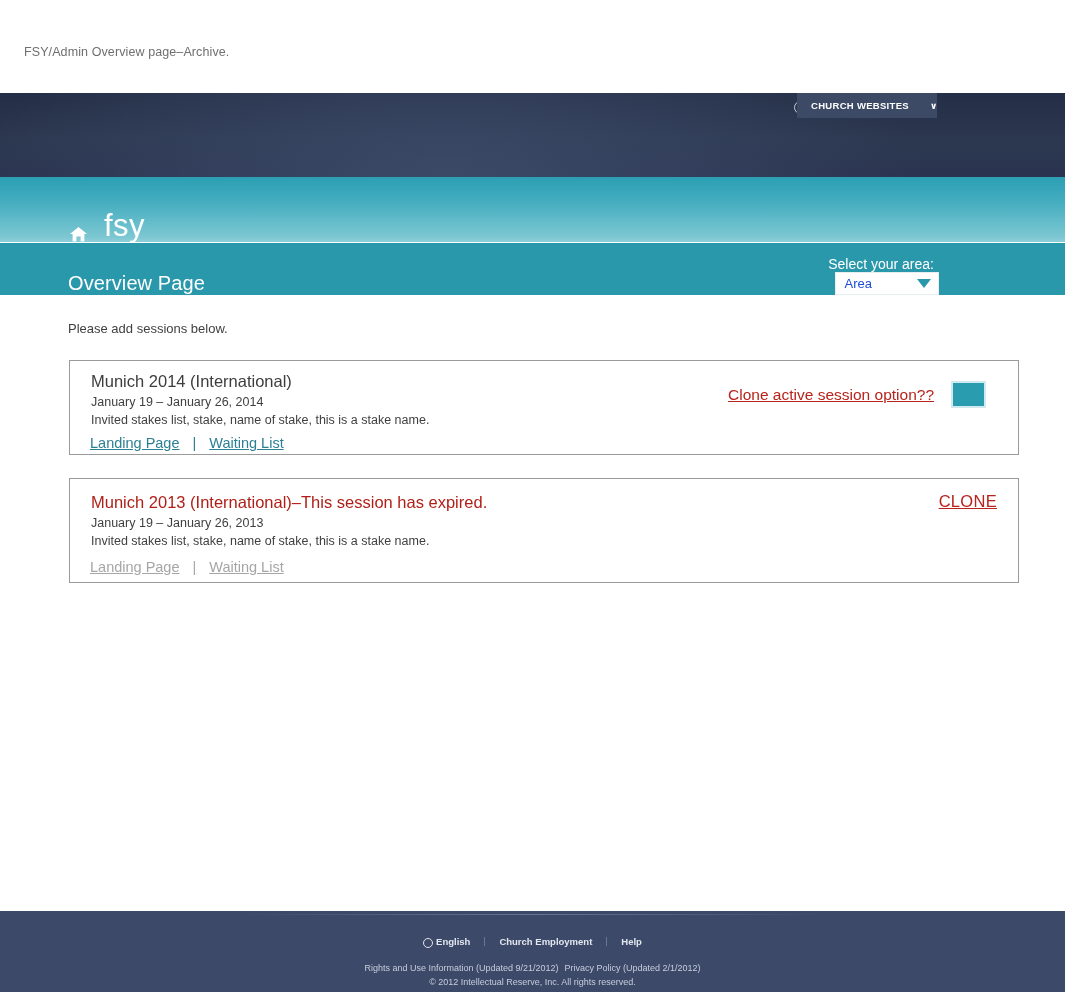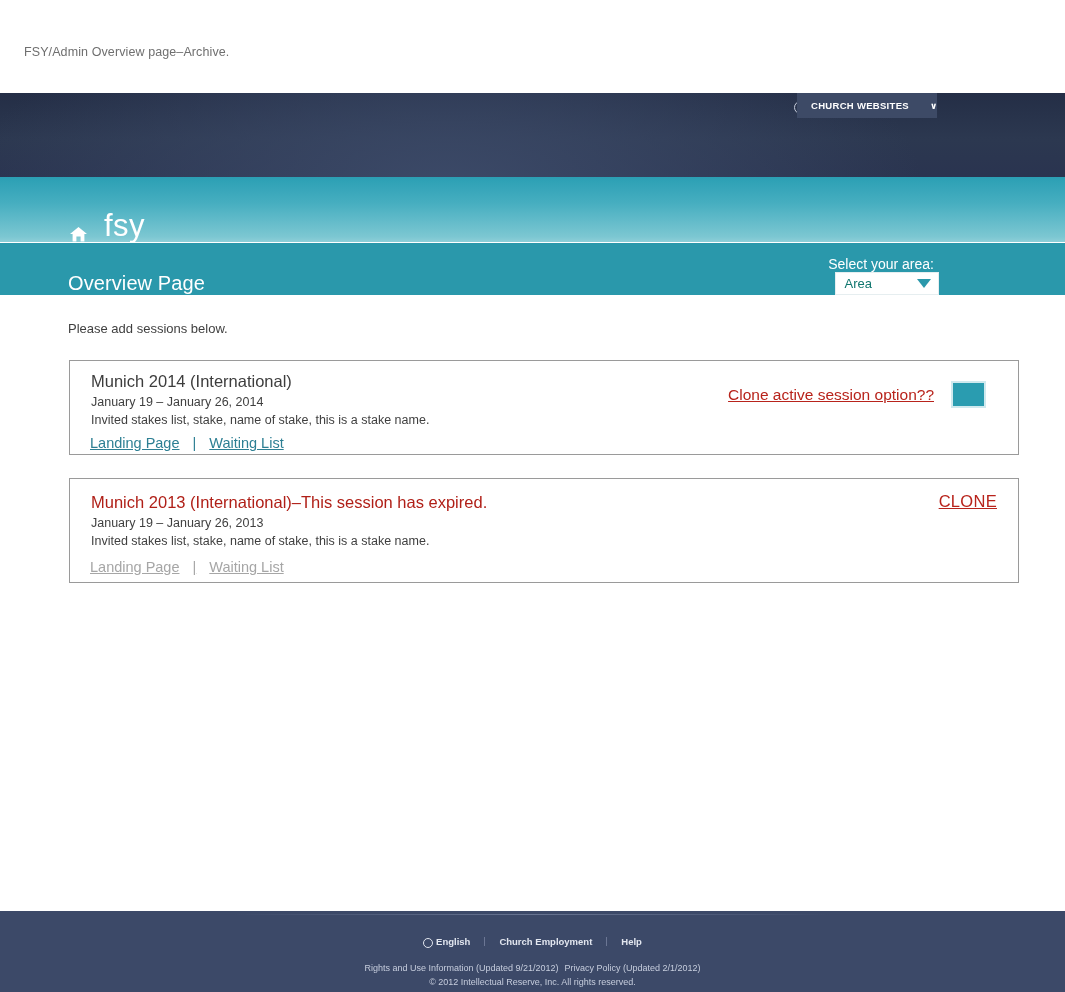--- a/index.html
+++ b/index.html
@@ -186,21 +186,21 @@
     background: #ffffff;
     border: 1px solid #e6eef0;
     display: flex;
     align-items: center;
     justify-content: space-between;
     padding: 0 7px 0 9px;
     box-sizing: border-box;
   }
   .area-select-value {
     font-size: 13px;
-    color: #0f766e;
+    color: #1d4ed8;
   }
   .area-caret {
     width: 0;
     height: 0;
     border-left: 7px solid transparent;
     border-right: 7px solid transparent;
     border-top: 9px solid #2a98ab;
   }
 
   

